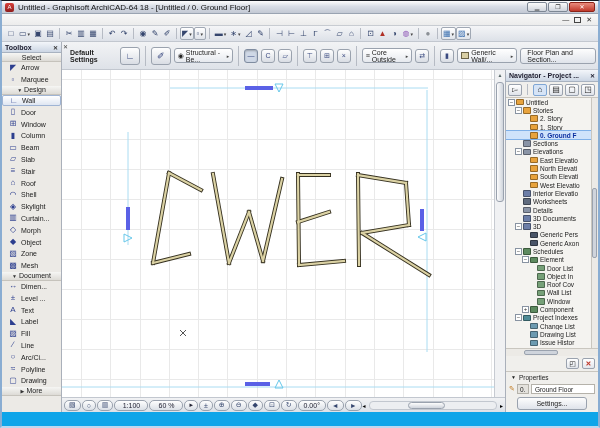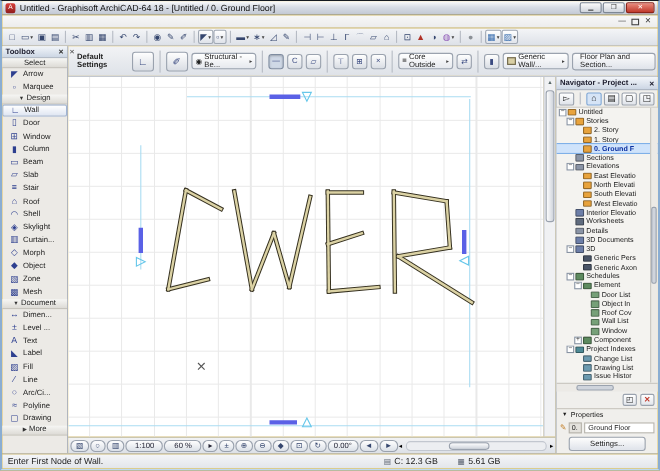--- a/index.html
+++ b/index.html
@@ -1,17 +1,17 @@
 <!DOCTYPE html>
 <html><head>
 <meta charset="utf-8">
 <style>
   html,body{margin:0;padding:0;background:#555;font-family:"Liberation Sans",sans-serif;}
   *{box-sizing:border-box;}
-  .window{position:relative;width:600px;height:428px;background:#eab308;overflow:hidden;
+  .window{position:relative;width:600px;height:428px;background:#0ea5e9;overflow:hidden;
     border:1px solid #141a22;border-left:2px solid #8aadd2;border-right:2px solid #8aadd2;border-bottom:2px solid #bdd8f0;}
   
   .titlebar{position:absolute;left:0;top:0;width:596px;height:13px;
     background:linear-gradient(#fdfdfd,#d8dde6 45%,#c3c9d4);border-bottom:1px solid #9aa4b2;
     display:flex;align-items:center;font-size:8px;color:#111;}
   .app-icon{width:9px;height:9px;margin:0 4px 0 3px;background:linear-gradient(#d8403a,#8f1d1d);
     border-radius:2px;color:#fff;font-size:6px;line-height:9px;text-align:center;}
   .caption-btns{margin-left:auto;display:flex;margin-right:3px;gap:1px;}
   .cap{width:20px;height:10px;border:1px solid #7d8globais;border:1px solid #7d8794;border-radius:2px;
     background:linear-gradient(#fbfbfb,#cfd4dc);font-size:6px;line-height:8px;text-align:center;color:#333;}
@@ -648,27 +648,14 @@
     <div class="props-row">
       <span style="color:#c07a20;font-size:7px;">✎</span>
       <div class="props-no">0.</div>
       <div class="props-field">Ground Floor</div>
     </div>
     <div class="settings-row">
       <div class="settings-btn">Settings...</div>
     </div>
   </div>
 
-  <div class="statusbar">
-    <span>Enter First Node of Wall.</span>
-    <div class="sb-right">
-      <div class="sb-item">
-        <span class="sb-ic">▤</span>
-        <span>C: 12.3 GB</span>
-      </div>
-      <div class="sb-item">
-        <span class="sb-ic">▦</span>
-        <span>5.61 GB</span>
-      </div>
-    </div>
-  </div>
 
 </div>
 
 </body></html>

